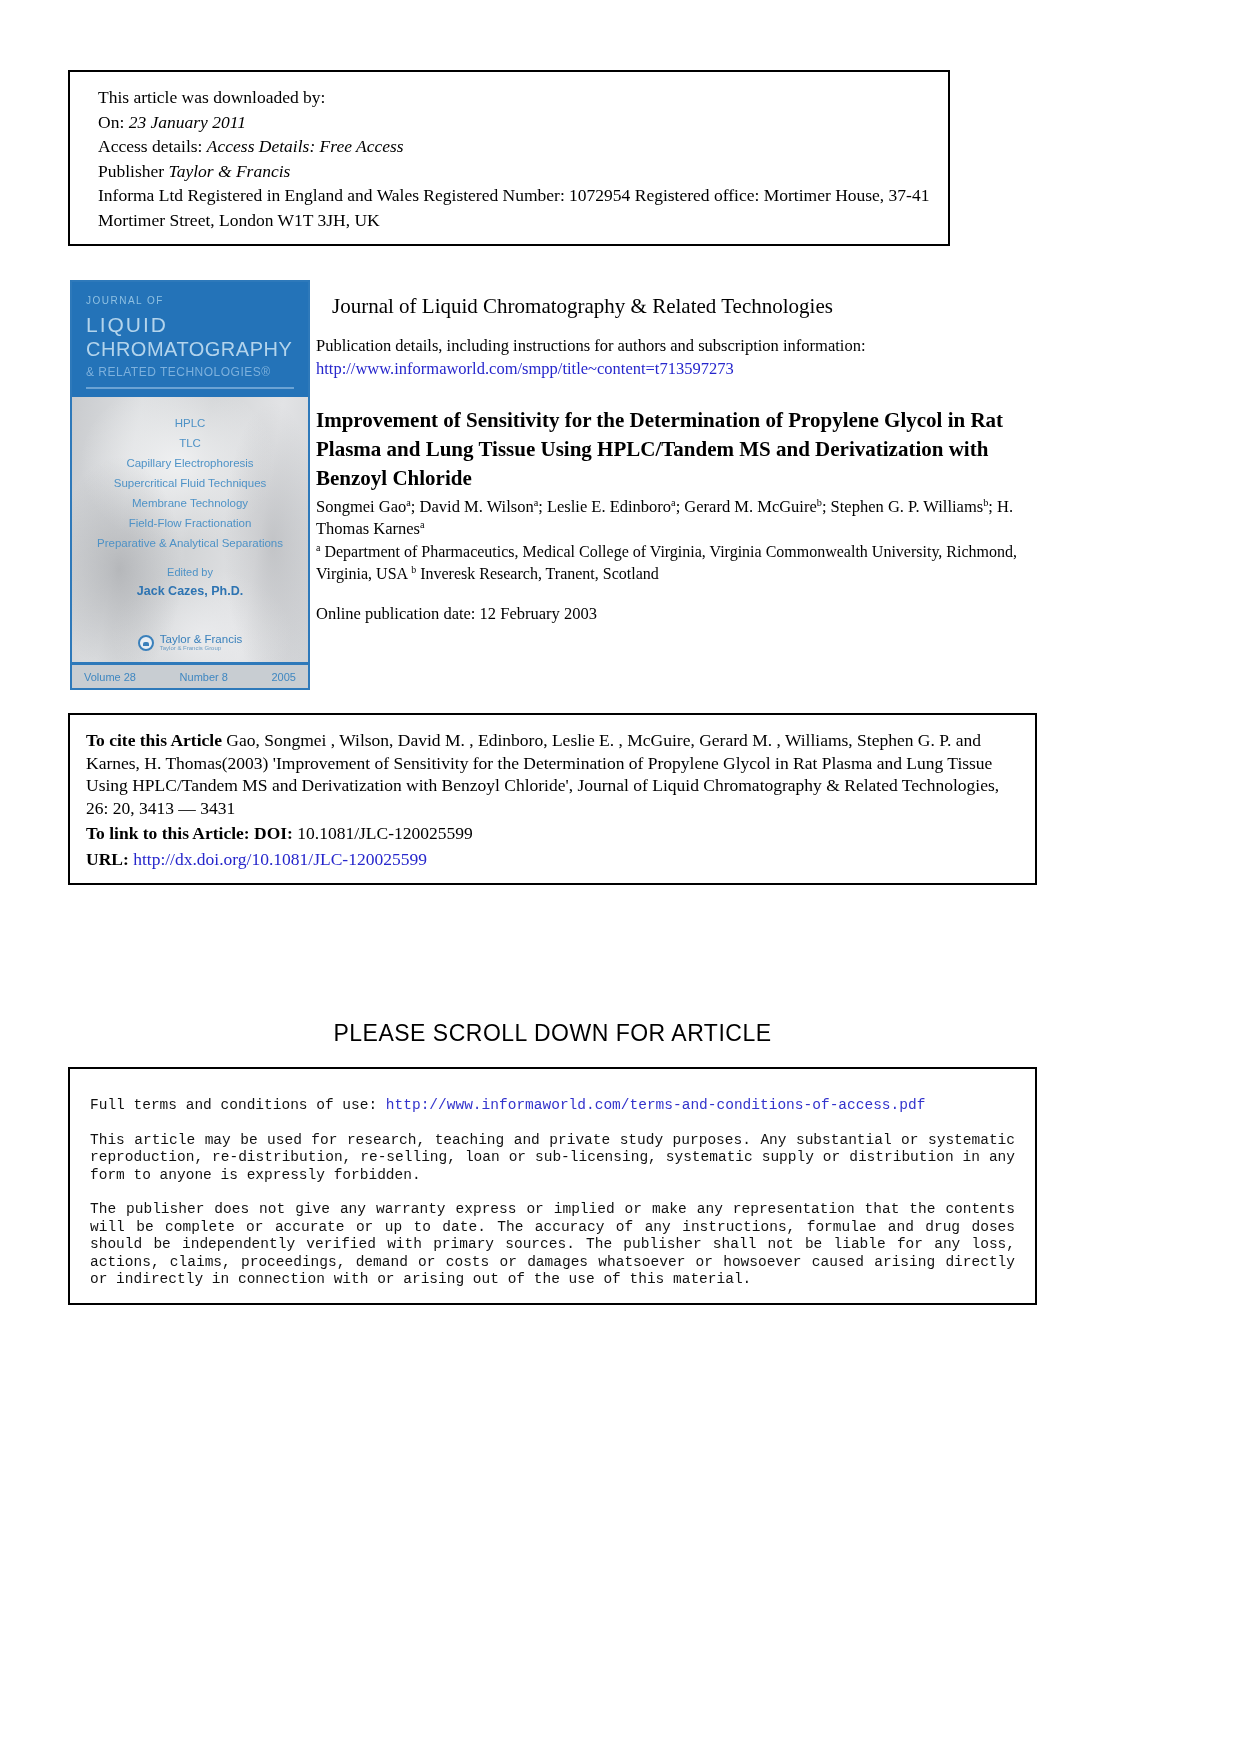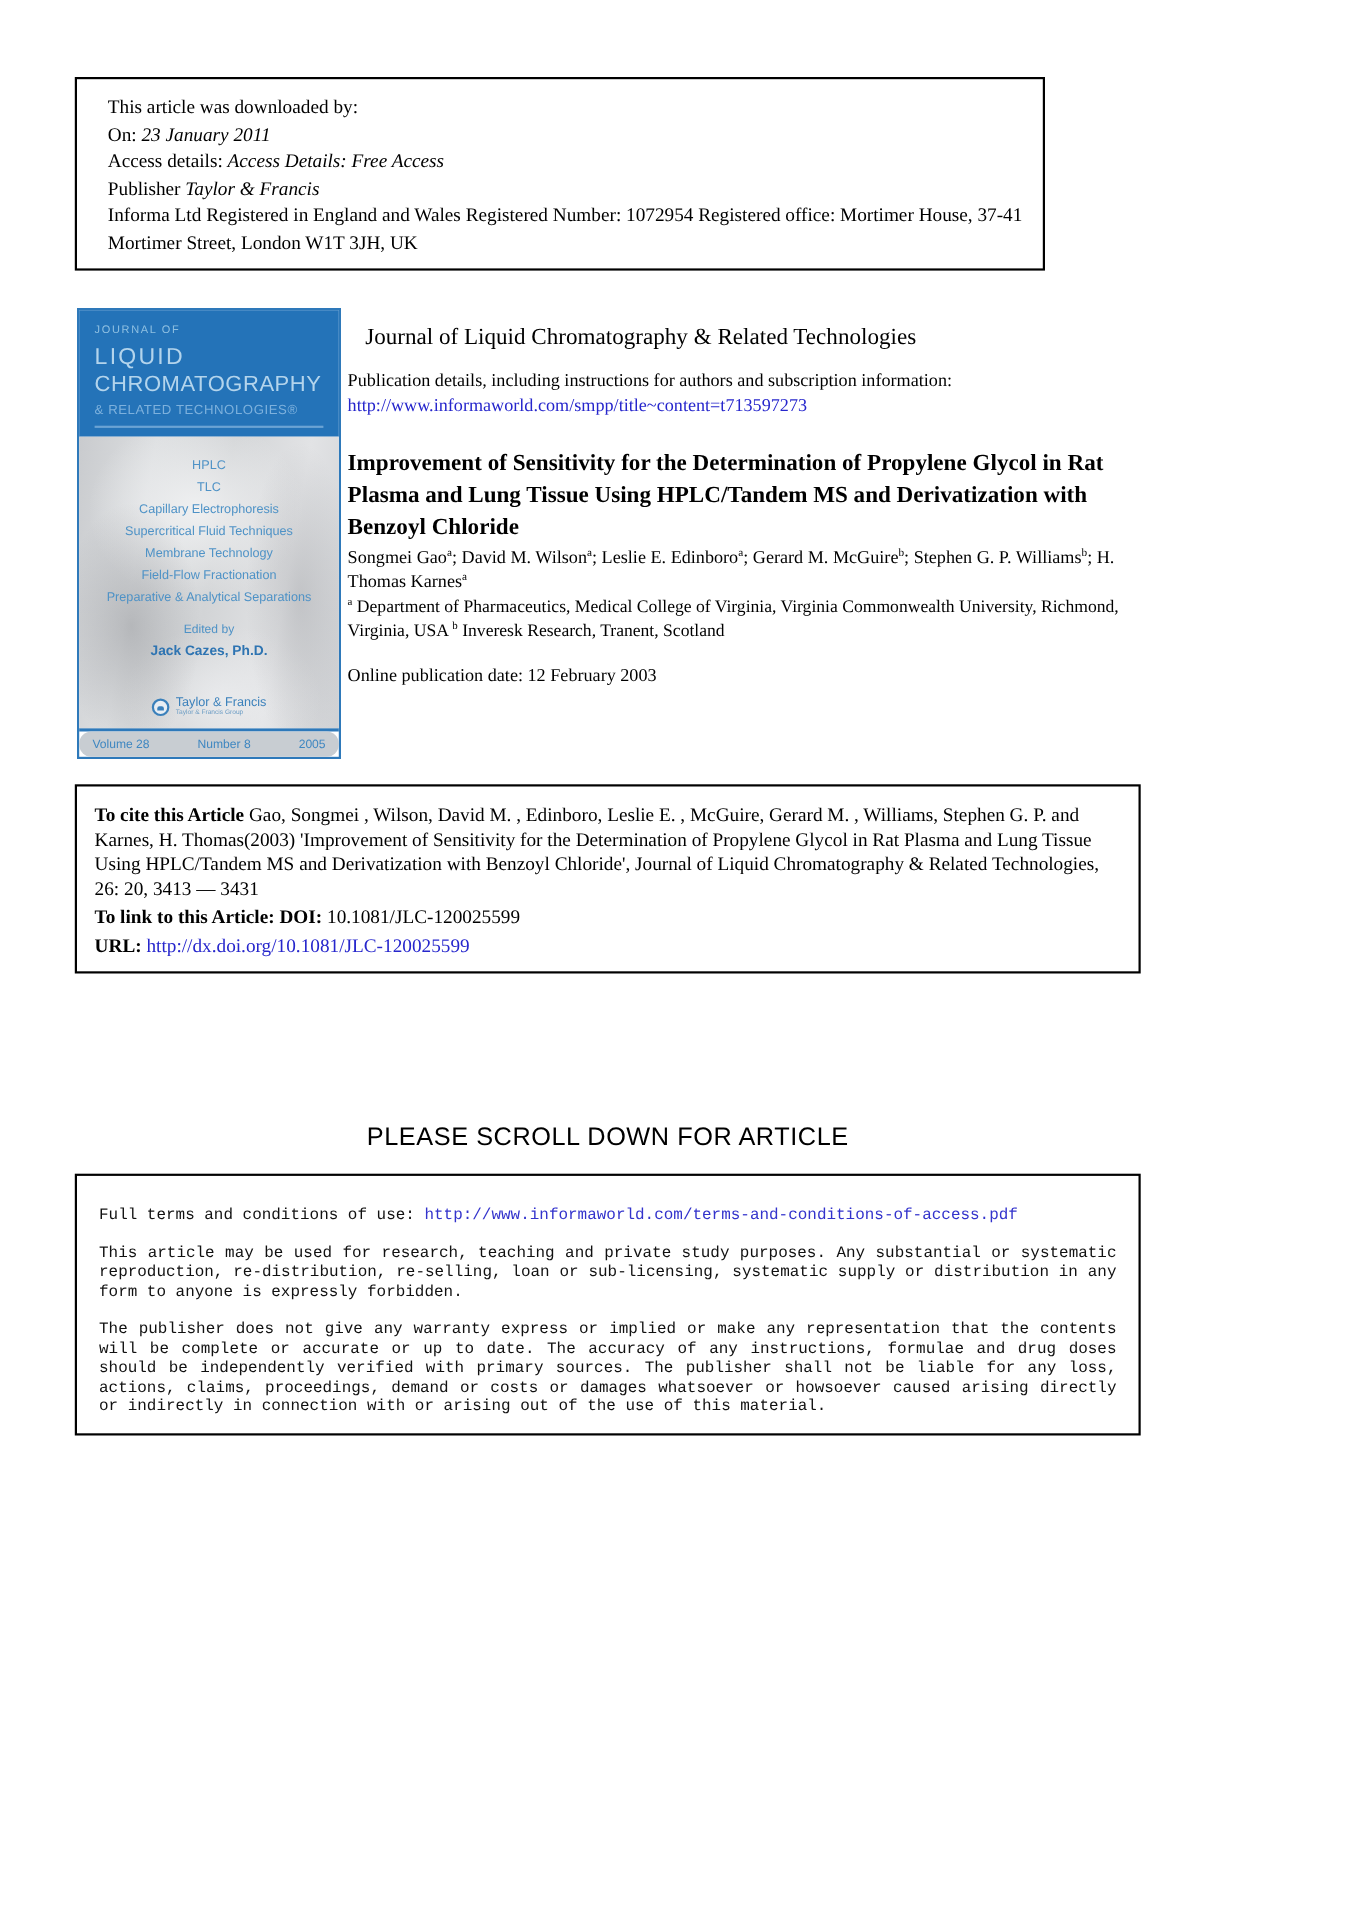--- a/index.html
+++ b/index.html
@@ -52,21 +52,21 @@
   .tf-circle::after{
     content:"";position:absolute;left:3px;right:3px;bottom:3px;height:4px;
     background:#3a80bb;border-radius:2px 2px 0 0;
   }
   .tf-text{text-align:left;color:#3a80bb;}
   .tf-name{font-size:11.5px;line-height:11px;}
   .tf-sub{font-size:6px;line-height:7px;color:#6b9cc4;}
   .cover-line{border-top:3px solid #2e79ba;}
   .cover-foot{
     height:23px;background:#c8cdd2;display:flex;align-items:center;
-    justify-content:space-between;padding:0 12px;font-size:11px;color:#3f87c1;border-radius:11px;
+    justify-content:space-between;padding:0 12px;font-size:11px;color:#3f87c1;
   }
   
   .right-col{left:316px;top:278px;width:722px;}
   .journal-title{font-size:21px;font-weight:normal;line-height:25px;margin:16px;}
   .pub-details{font-size:16.5px;line-height:22px;margin-top:3px;}
   .link{color:#2626cc;text-decoration:none;}
   .pub-link{display:inline-block;font-size:16.5px;margin-top:2px;}
   .article-title{font-size:21px;font-weight:bold;line-height:29px;margin-top:27px;}
   .authors{font-size:16.5px;line-height:22px;margin-top:3px;}
   .authors sup, .affils sup{font-size:0.62em;vertical-align:super;line-height:0;}

